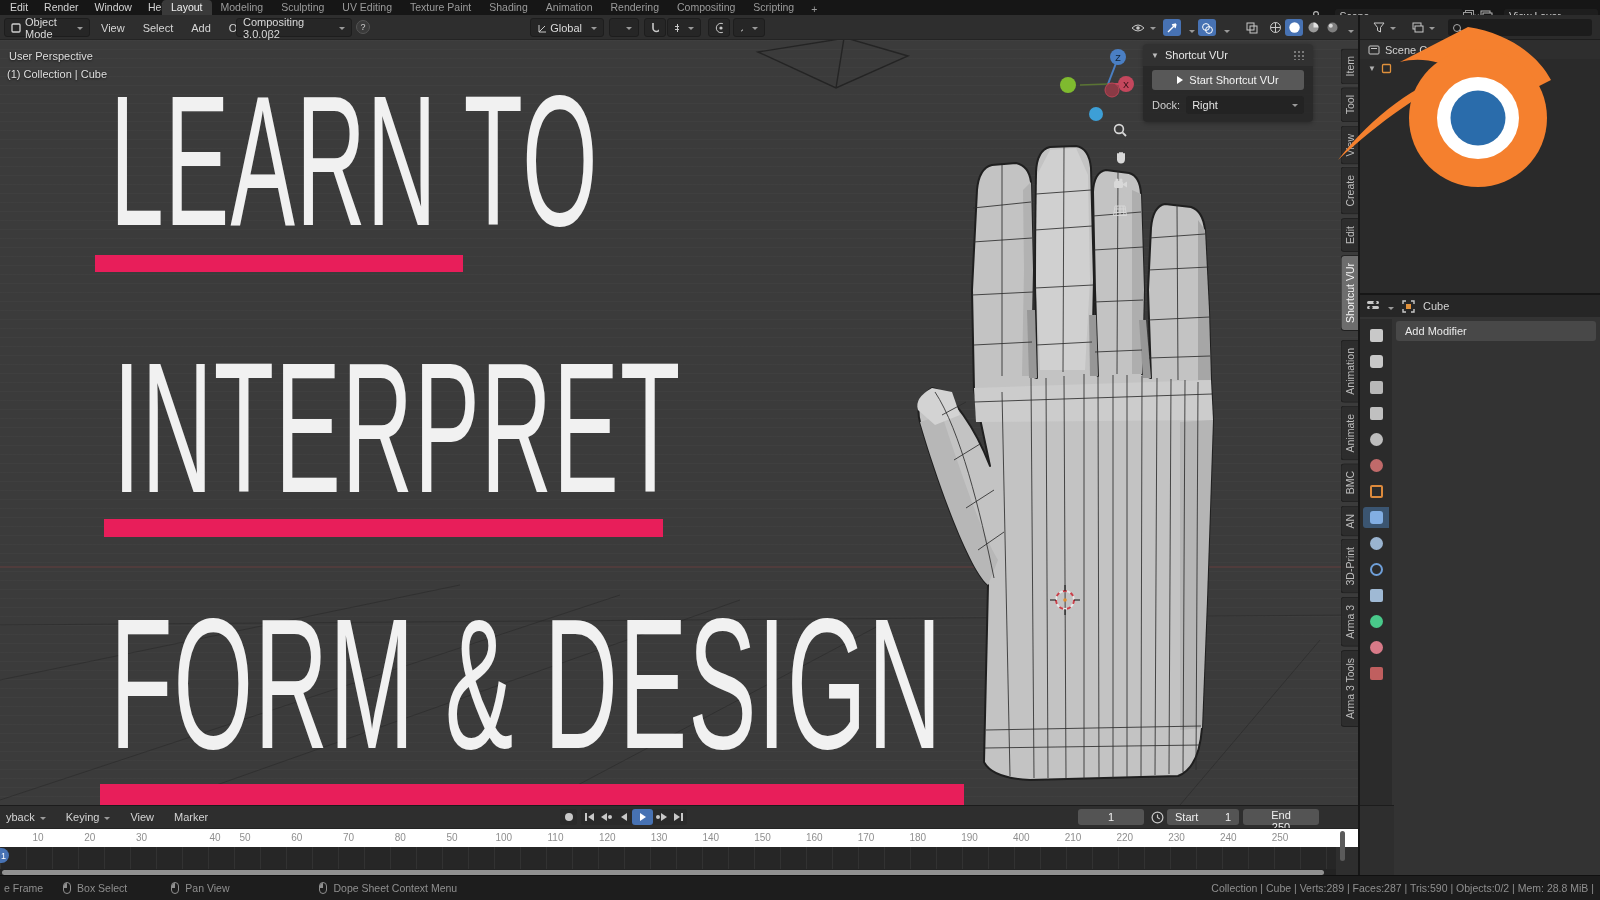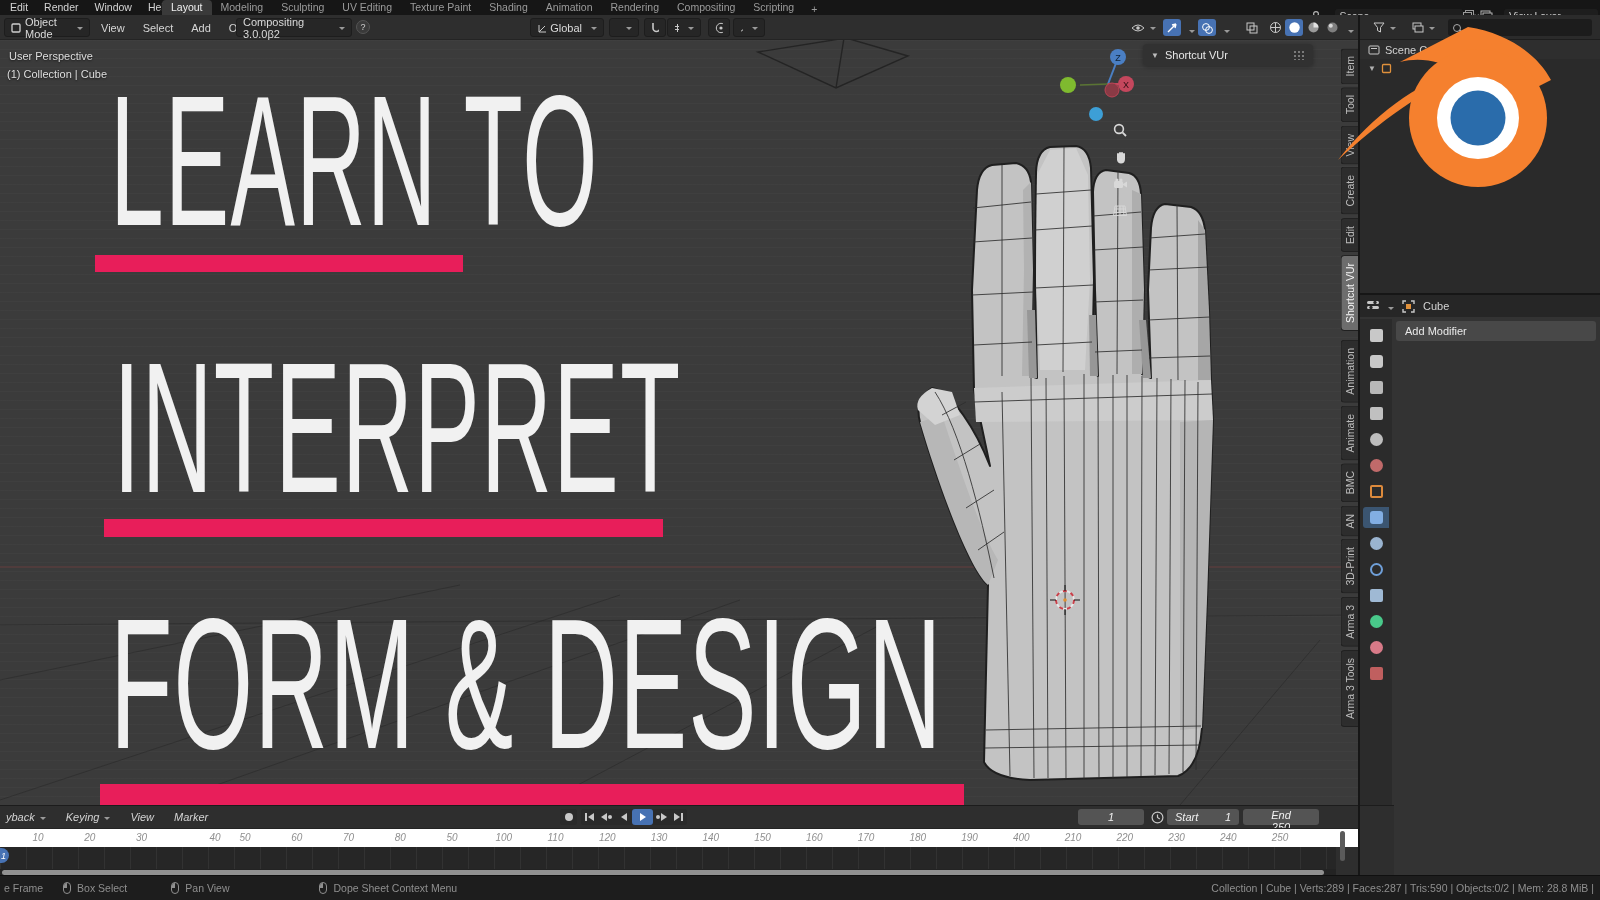--- a/index.html
+++ b/index.html
@@ -69,21 +69,21 @@
 
   
   #properties { position:absolute; left:1360px; top:295px; width:240px; height:580px; background:#333333; }
   #prop-header { position:absolute; left:0; top:0; width:240px; height:22px; background:#262626; display:flex; align-items:center; gap:8px; padding-left:6px; font-size:11px; color:#d2d2d2; }
   #prop-tabs { position:absolute; left:0; top:24px; width:32px; display:flex; flex-direction:column; align-items:center; gap:5px; padding-top:6px; background:#2b2b2b; height:556px; }
   .ptab { width:26px; height:21px; display:flex; align-items:center; justify-content:center; border-radius:3px 0 0 3px; }
   .ptab.active { background:#3b5571; }
   #add-modifier { position:absolute; left:36px; top:26px; width:200px; height:20px; background:#484848; border-radius:3px; display:flex; align-items:center; padding-left:9px; font-size:11px; color:#e9e9e9; }
 
   
-  #timeline { position:absolute; left:0; top:805px; width:1394px; height:70px; background:#2e2e2e; border-top:1px solid #1c1c1c; font-size:11px;font-style:italic; }
+  #timeline { position:absolute; left:0; top:805px; width:1394px; height:70px; background:#2e2e2e; border-top:1px solid #1c1c1c; font-size:11px; }
   #tl-menus { position:absolute; left:-4px; top:0; height:22px; display:flex; align-items:center; }
   .tl-menu { padding:0 10px; color:#d4d4d4; }
   #tl-controls { position:absolute; left:560px; top:3px; display:flex; gap:4px; align-items:center; }
   .tl-btn-group { display:flex; background:#2a2a2a; border-radius:3px; }
   .pb { width:17px; height:16px; display:flex; align-items:center; justify-content:center; gap:1px; border-radius:3px; }
   .tri-r { width:0; height:0; border:4px solid transparent; border-left:6px solid #c8c8c8; border-right:none; }
   .tri-l { width:0; height:0; border:4px solid transparent; border-right:6px solid #c8c8c8; border-left:none; }
   .pbarr { width:2px; height:8px; background:#c8c8c8; }
   .pdot { width:4px; height:4px; border-radius:50%; background:#c8c8c8; }
   .tl-field { position:absolute; top:3px; height:16px; background:#545454; border-radius:3px; display:flex; align-items:center; justify-content:space-between; padding:0 8px; color:#f0f0f0; }
@@ -384,20 +384,32 @@
       <svg width="14" height="12">
           <path d="M2 1 H12 L13.5 10.5 H0.5 Z M4 1 L3 10.5 M7 1 L7 10.5 M10 1 L11 10.5 M1.5 4 H12.5 M1 7.5 H13" fill="none" stroke="#d8d8d8" stroke-width="0.9"></path>
         </svg>
     </div>
 
     <div id="npanel">
       <div id="npanel-header">
         <span style="font-size:8px; color:#bcbcbc;">▼</span>
         <span>Shortcut VUr</span>
         <span class="grip-dots"></span>
+      </div>
+      <div id="npanel-body">
+        <div id="np-start">
+          <span class="tri-r" style="border-left-color:#fff;"></span>
+          <span>Start Shortcut VUr</span>
+        </div>
+        <div id="np-dock-row">
+          <span style="color:#cfcfcf;">Dock:</span>
+          <div id="np-dock" class="dd">
+            <span>Right</span>
+          </div>
+        </div>
       </div>
     </div>
 
     <div id="side-tabs">
         <div class="vtab">Item</div>
         <div class="vtab">Tool</div>
         <div class="vtab">View</div>
         <div class="vtab">Create</div>
         <div class="vtab">Edit</div>
         <div class="vtab active">Shortcut VUr</div>

